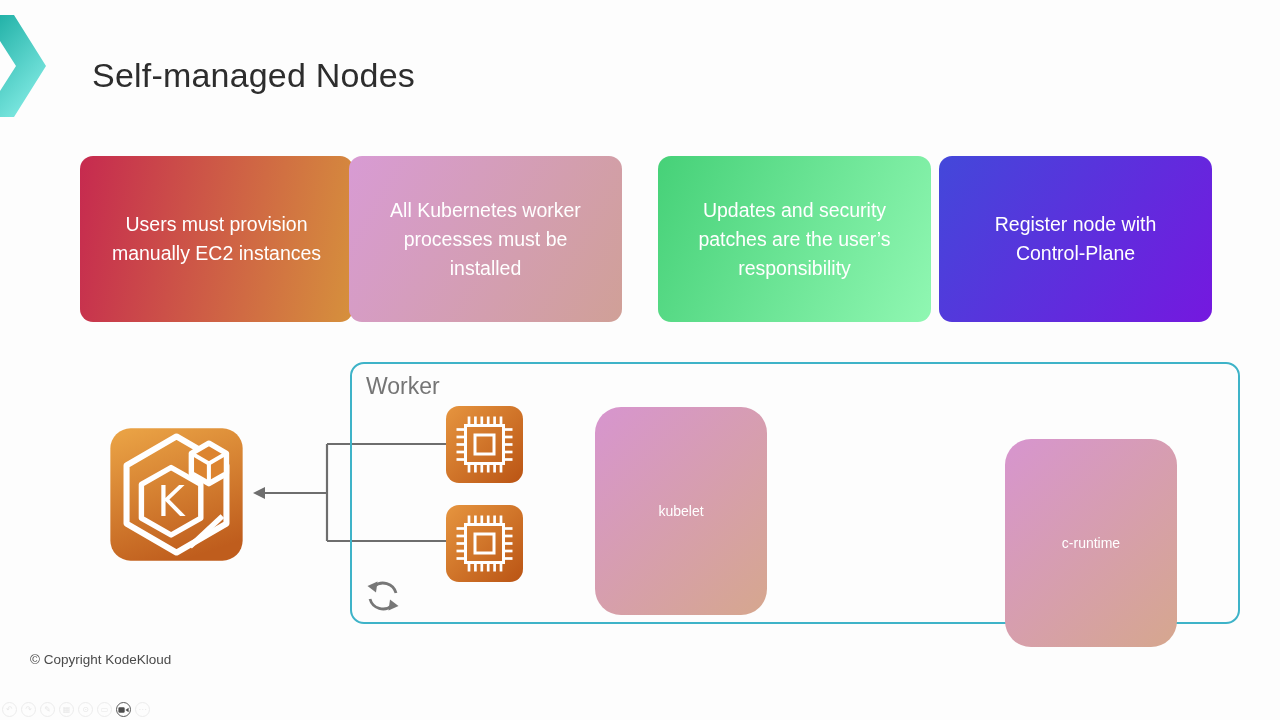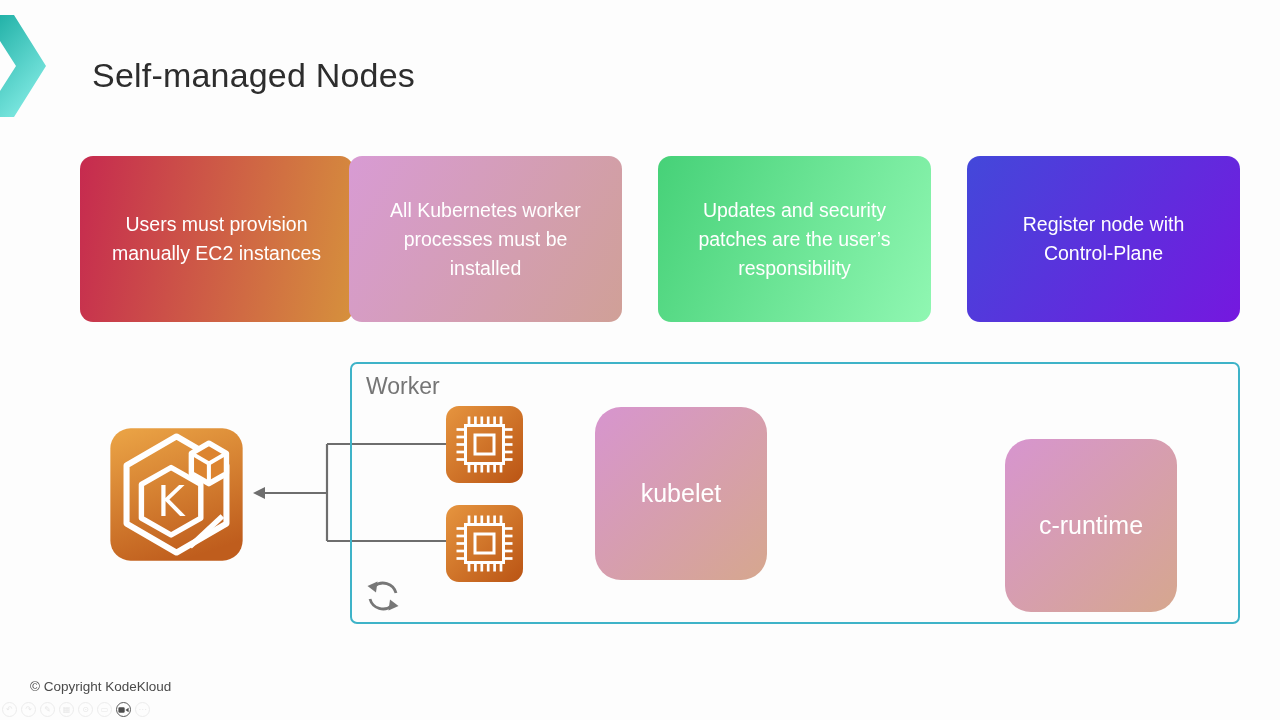--- a/index.html
+++ b/index.html
@@ -13,47 +13,47 @@
   
   .logo{position:absolute;left:0;top:15px;width:46px;height:102px;}
   .title{position:absolute;left:48px;top:56px;font-size:34px;font-weight:400;color:#2d2d2d;letter-spacing:.2px;margin-left:44px;}
 
   
   .top-card{
     position:absolute;top:156px;width:273px;height:166px;border-radius:13px;
     display:flex;align-items:center;justify-content:center;text-align:center;
     color:#fff;font-size:19.5px;line-height:29px;padding:0 26px;box-sizing:border-box;
   }
-  .tc0{left:40px}.tc1{left:349px}.tc2{left:658px}.tc3{left:967px}
+  .tc0{left:40px}.tc1{left:349px}.tc2{left:658px}.tc3{left:939px}
 
   
   .worker-box{
     position:absolute;left:350px;top:362px;width:890px;height:262px;
     border:2px solid #3eb3c8;border-radius:14px;box-sizing:border-box;
     background:transparent;z-index:2;
   }
   .worker-label{position:absolute;left:14px;top:9px;font-size:23px;color:#757575;}
 
   
   .component{
-    position:absolute;top:407px;width:172px;height:173px;border-radius:26px;
+    position:absolute;top:407px;width:172px;height:208px;border-radius:26px;
     display:flex;align-items:center;justify-content:center;
-    color:#fff;font-size:25px;z-index:3;
+    color:#fff;font-size:14px;z-index:3;
   }
   .cp0{left:595px}.cp1{left:800px}.cp2{left:1005px}
 
   
   .eks-icon{position:absolute;left:109px;top:427px;width:135px;height:135px;z-index:3;}
   .chip-icon{position:absolute;left:446px;width:77px;height:77px;z-index:3;}
   .chip-1{top:406px}.chip-2{top:505px}
   .refresh-icon{position:absolute;left:364px;top:577px;width:38px;height:38px;z-index:3;}
   .connector{position:absolute;left:250px;top:430px;width:200px;height:115px;z-index:1;}
 
   
-  .copyright{position:absolute;left:30px;top:679px;font-size:13.5px;color:#4a4a4a;}
+  .copyright{position:absolute;left:30px;top:652px;font-size:13.5px;color:#4a4a4a;}
   .toolbar{position:absolute;left:2px;top:702px;display:flex;gap:4px;align-items:center;}
   .tb-item{
     width:15px;height:15px;border:1px solid #777;border-radius:50%;
     display:flex;align-items:center;justify-content:center;
     font-size:8px;line-height:1;color:#555;opacity:.13;box-sizing:border-box;
     background:#fff;
   }
   .tb-item.active{opacity:.8;border-color:#333;color:#222;}
 </style>
 </head>
@@ -180,21 +180,21 @@
         <line x1="10.5" y1="46" x2="18" y2="46"></line>
       <line x1="10.5" y1="53.5" x2="18" y2="53.5"></line>
       <line x1="59" y1="23.5" x2="66.5" y2="23.5"></line>
         <line x1="59" y1="31" x2="66.5" y2="31"></line>
       <line x1="59" y1="38.5" x2="66.5" y2="38.5"></line>
         <line x1="59" y1="46" x2="66.5" y2="46"></line>
       <line x1="59" y1="53.5" x2="66.5" y2="53.5"></line>
     </g>
   </svg>
 
-  <div class="worker-box" style="border-color: rgb(62, 179, 200); border-radius: 7px;">
+  <div class="worker-box" style="border-color: rgb(62, 179, 200);">
     <div class="worker-label" style="color: rgb(117, 117, 117);">Worker</div>
   </div>
 
   <svg class="refresh-icon" viewBox="0 0 38 38">
     <g stroke="#777" stroke-width="2.8" fill="none">
       <path d="M32,16 A13.5,13.5 0 0 0 10,9.5"></path>
       <path d="M6,22 A13.5,13.5 0 0 0 28,28.5"></path>
     </g>
     <polygon points="3.5,9 13.5,4.5 12,15.5" fill="#777"></polygon>
     <polygon points="34.5,29 24.5,33.5 26,22.5" fill="#777"></polygon>

